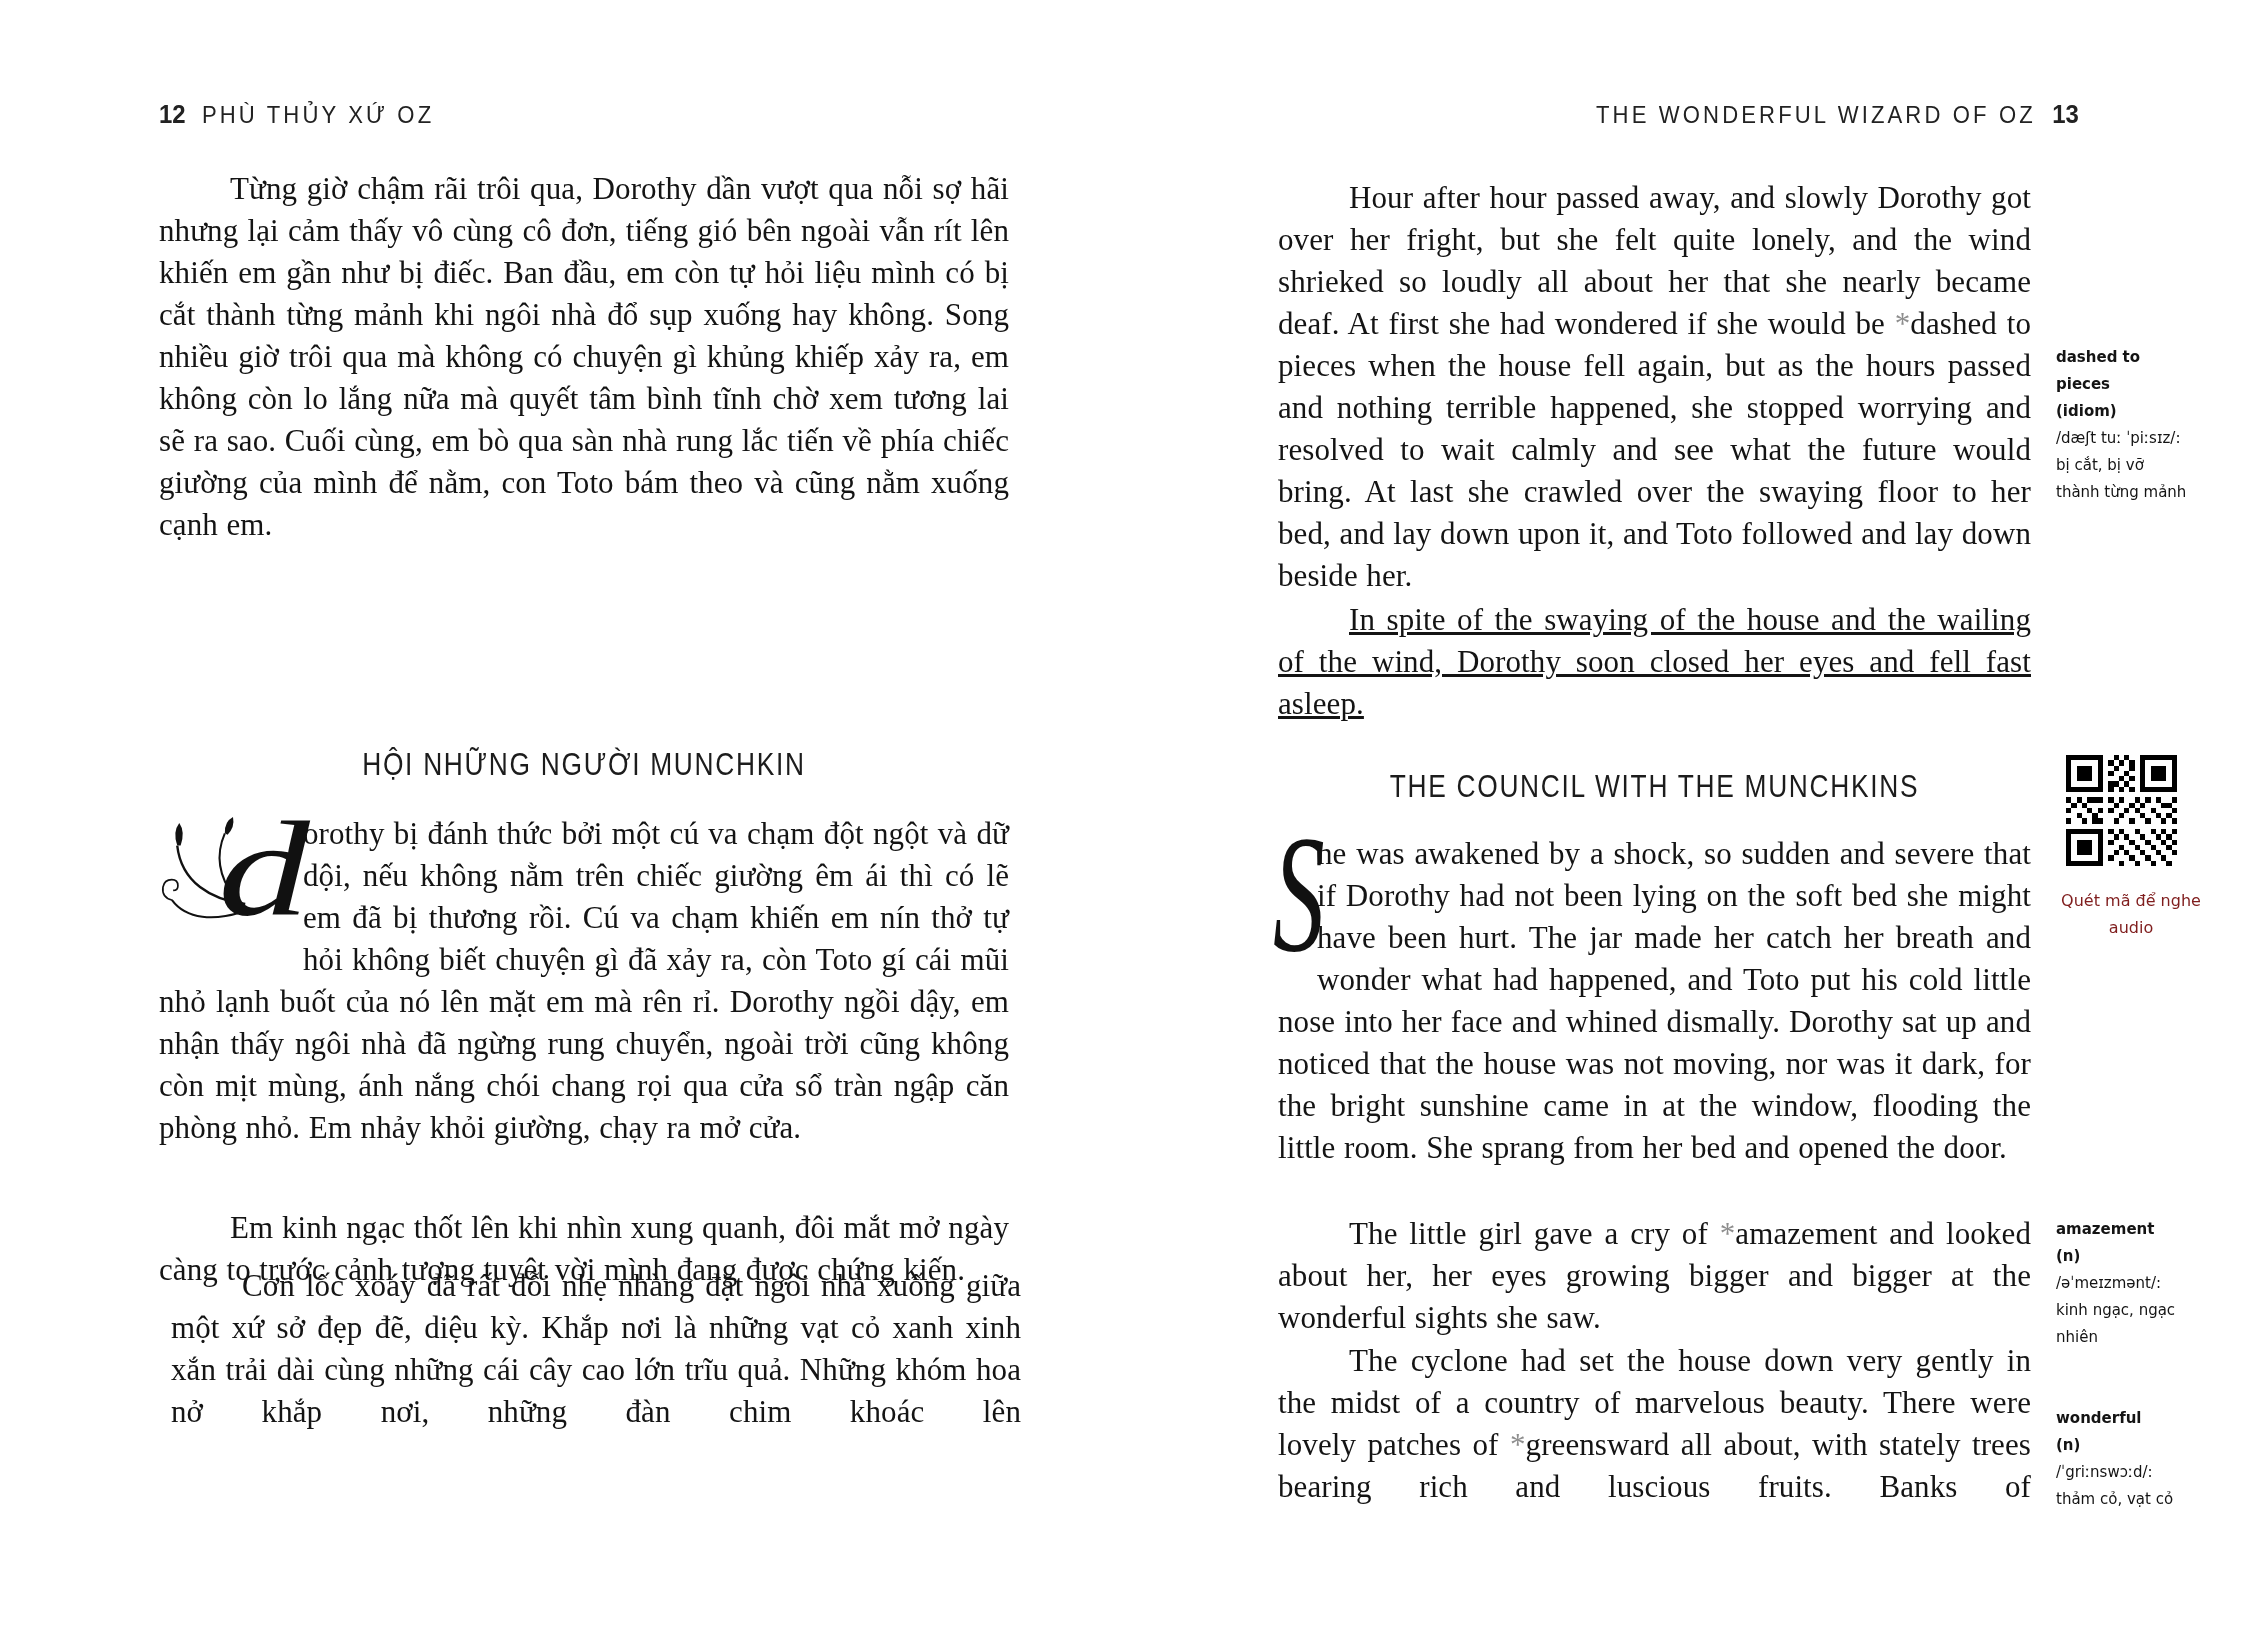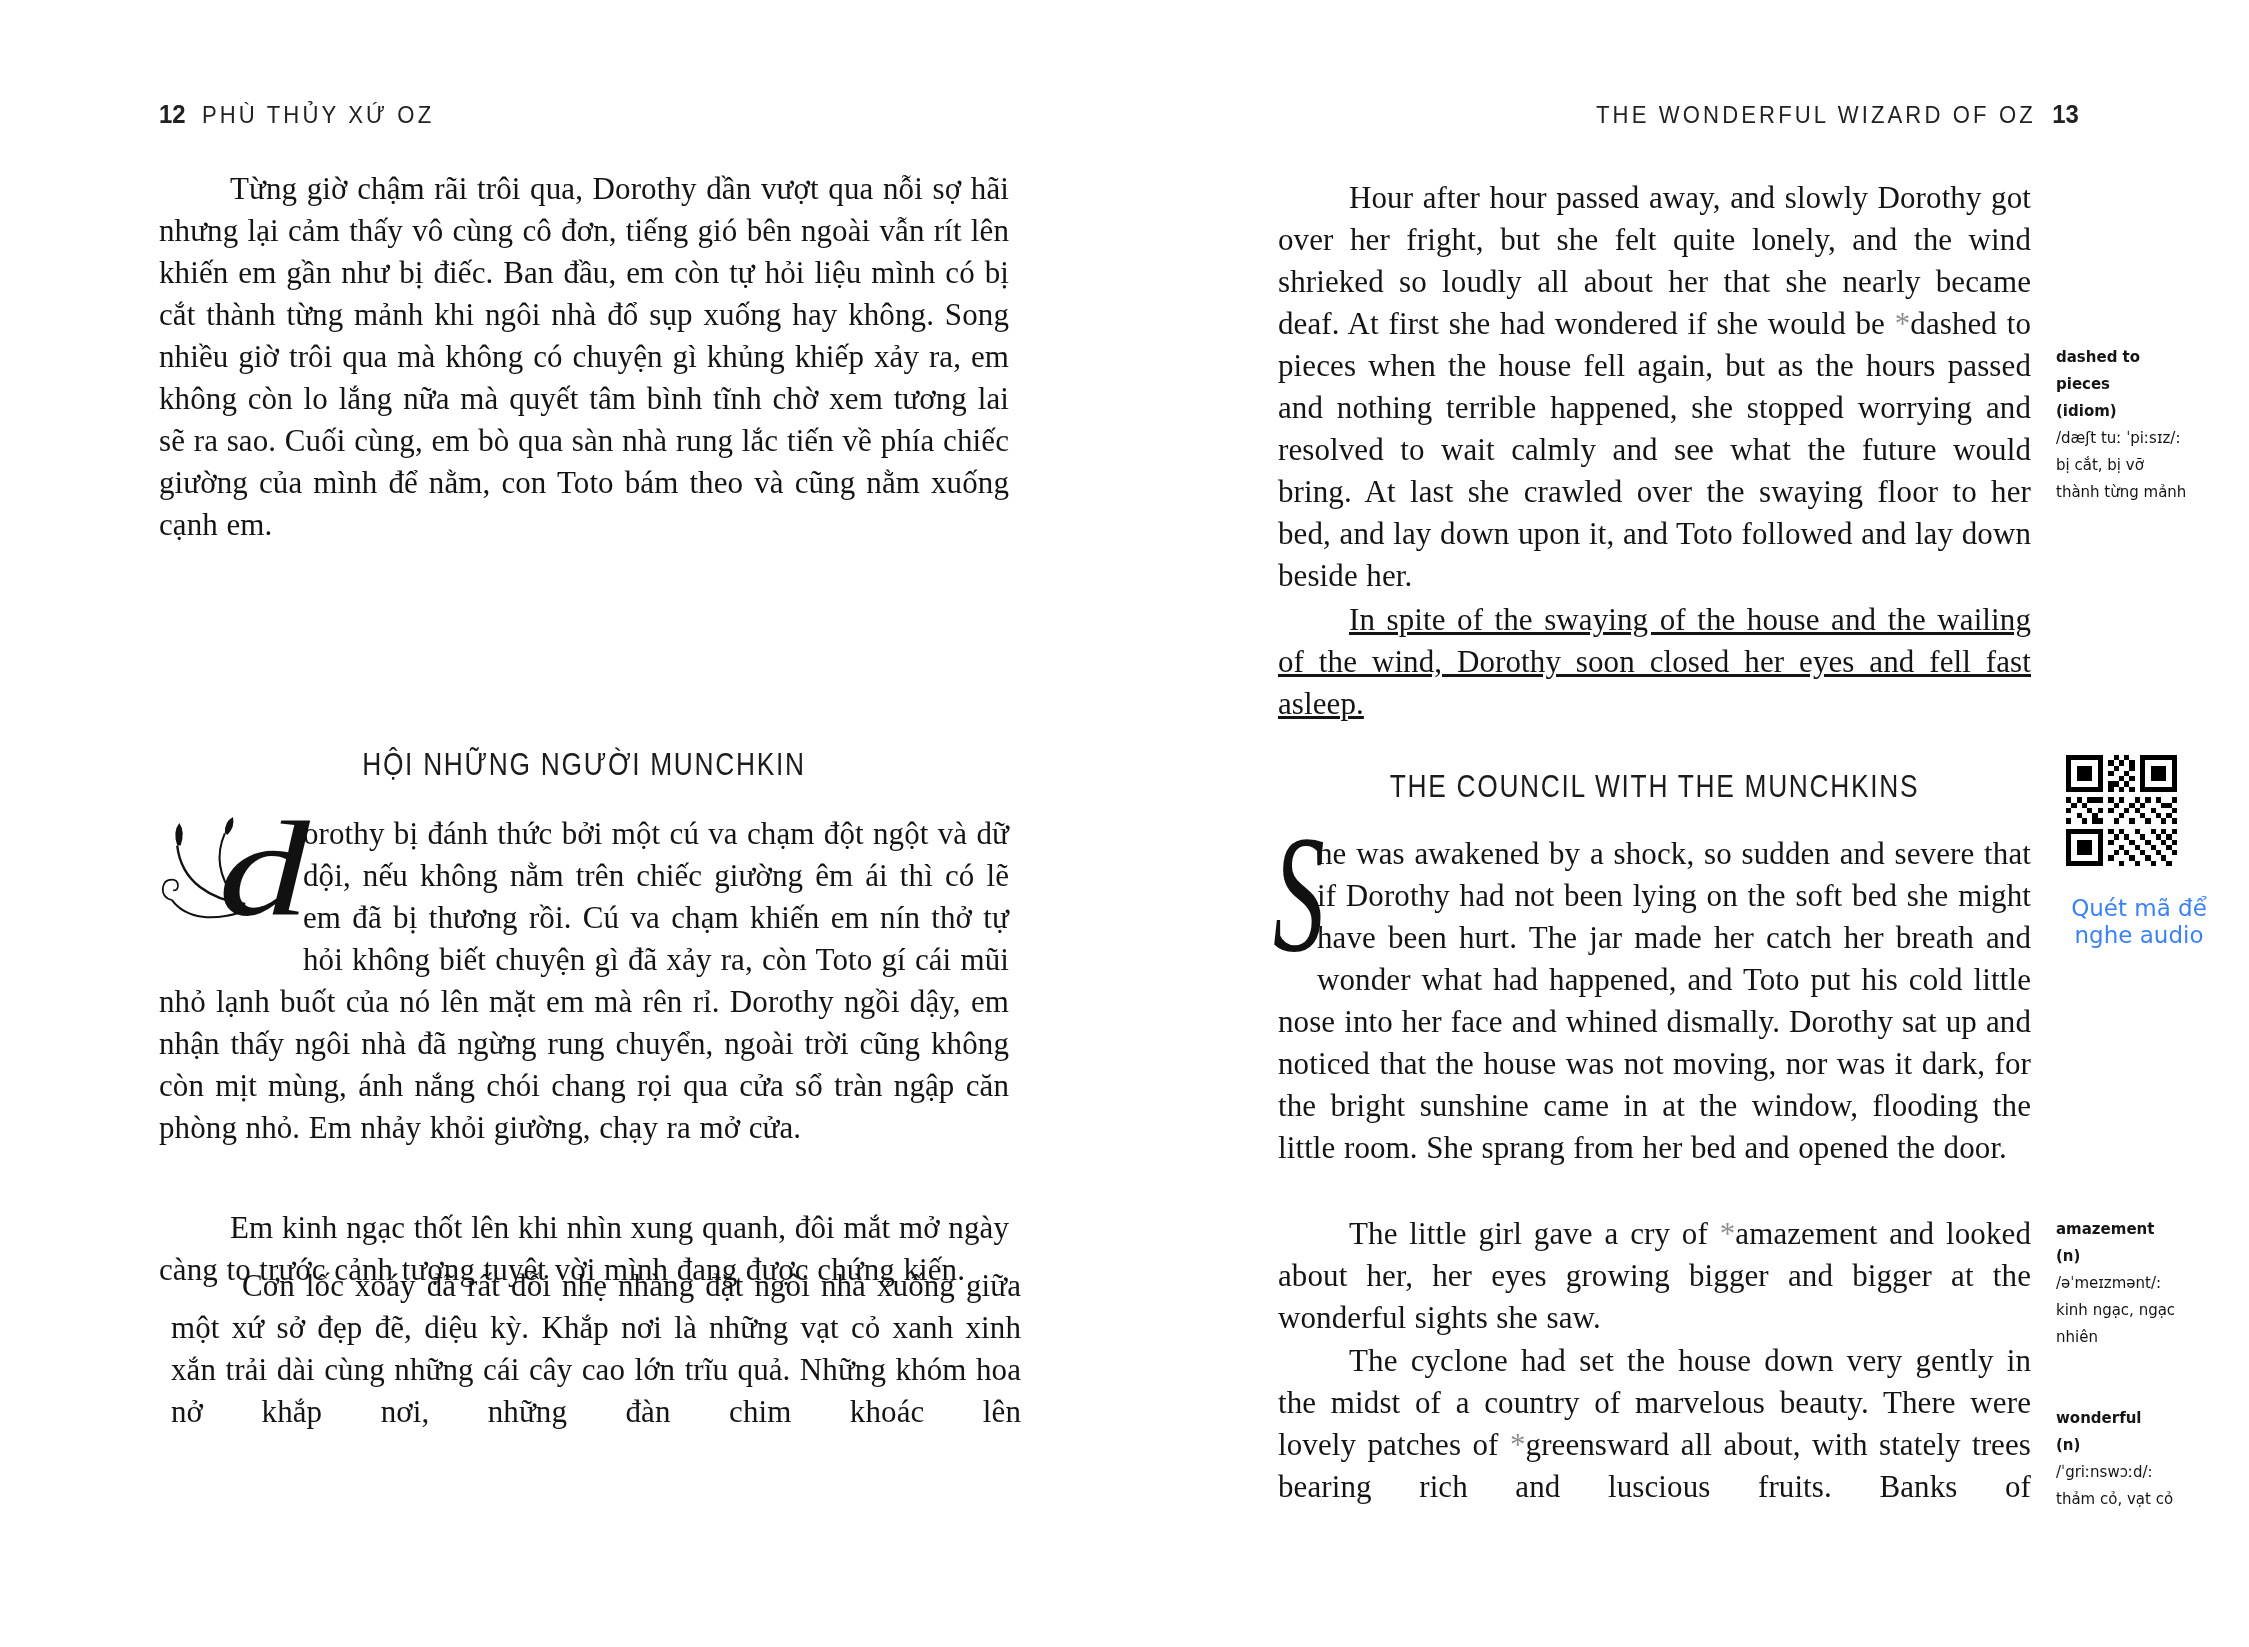--- a/index.html
+++ b/index.html
@@ -46,22 +46,22 @@
   .star{color:#8e8e8e;}
 
   
   .note{position:absolute;left:2056px;width:135px;margin:0;
     font-family:"DejaVu Sans","Liberation Sans",sans-serif;font-size:15px;line-height:27px;
     color:#141414;}
   .note .term,.note .pos{font-weight:700;}
   #note1{top:344px;} #note2{top:1216px;} #note3{top:1405px;}
 
   .qr{position:absolute;left:2066px;top:755px;width:111px;height:111px;}
-  .qr-caption{position:absolute;left:2047px;top:879px;width:152px;margin:16px;text-align:center;
-    font-family:"DejaVu Sans","Liberation Sans",sans-serif;font-size:23px;line-height:27px;color:#3b82f6;}
+  .qr-caption{position:absolute;left:2047px;top:879px;width:152px;margin:8px;text-align:center;
+    font-family:"DejaVu Sans","Liberation Sans",sans-serif;font-size:16px;line-height:27px;color:#7f1d1d;}
 </style>
 </head>
 <body>
 
 <div class="spread">
 
   <p class="running-header" id="lhead"><span class="pagenum">12</span><span>PHÙ THỦY XỨ OZ</span></p>
 
   <p class="running-header" id="rhead"><span>THE WONDERFUL WIZARD OF OZ</span><span class="pagenum">13</span></p>
 

